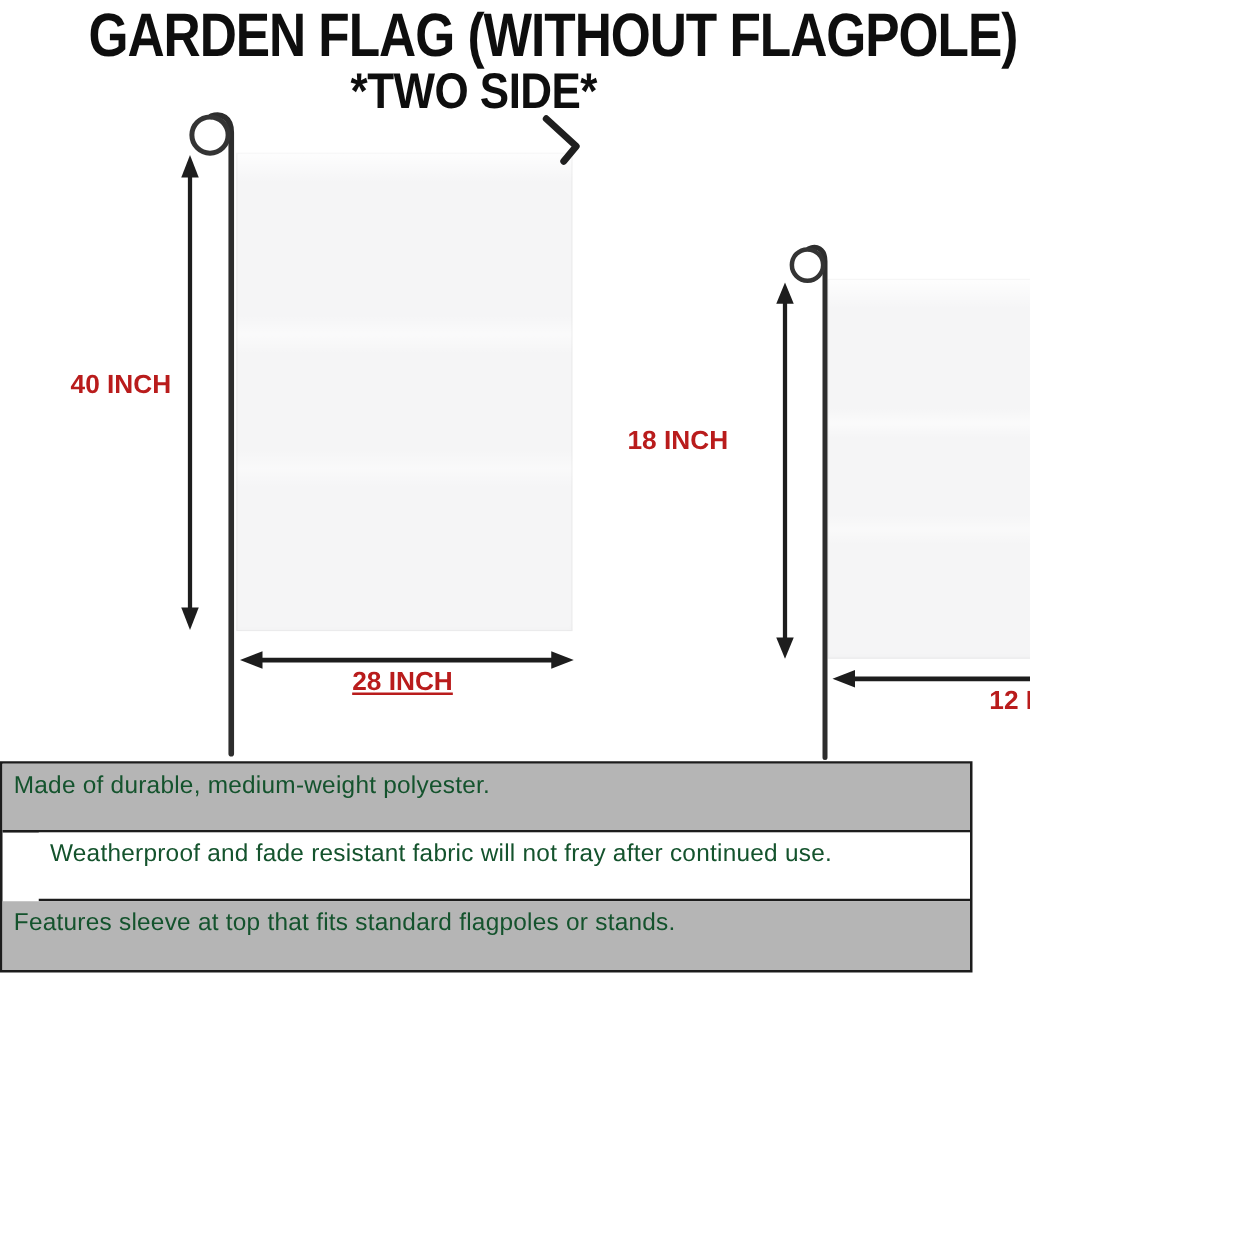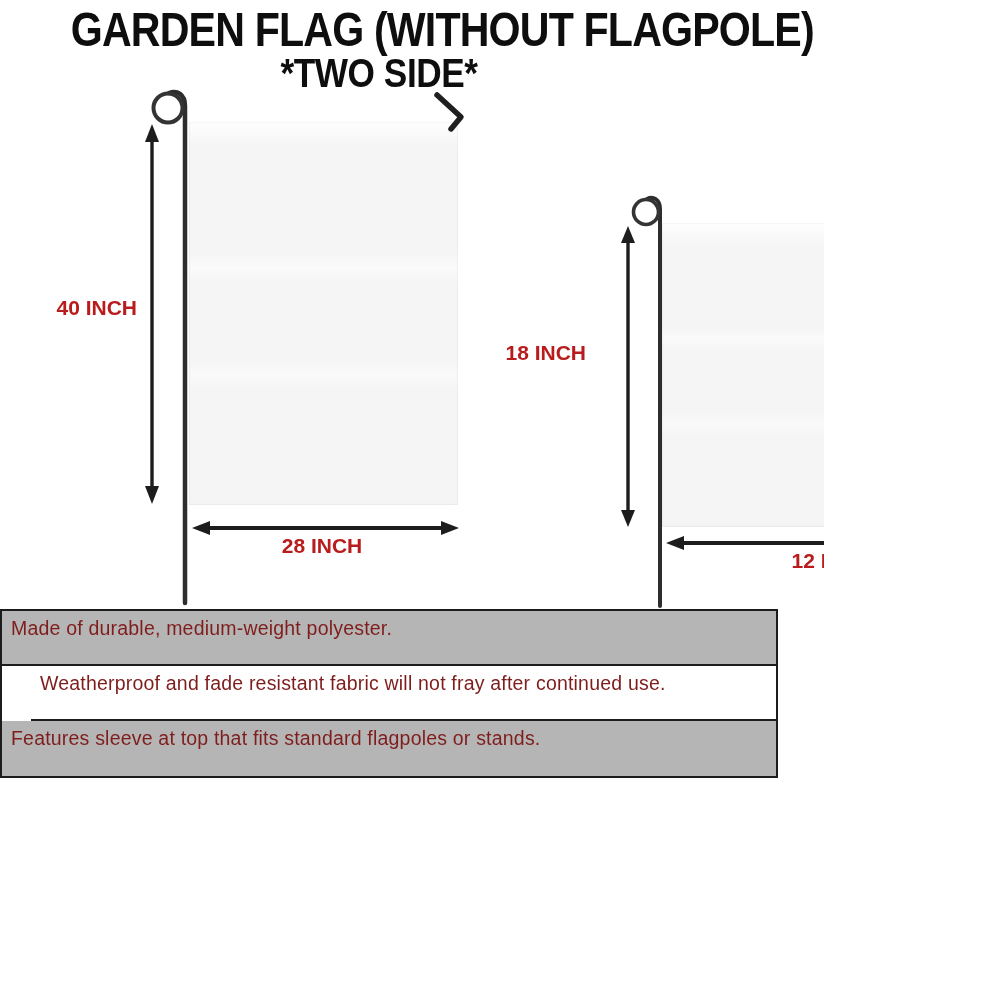--- a/index.html
+++ b/index.html
@@ -65,39 +65,39 @@
   
   .dim-label {
     position: absolute;
     font-size: 21px;
     font-weight: 700;
     color: #b91c1c;
     letter-spacing: 0px;
     white-space: nowrap;
   }
   #label-h-large { left: 27px;  top: 296px; width: 110px; text-align: right; }
-  #label-w-large { left: 222px; top: 534px; width: 200px; text-align: center; }
-  #label-h-small { left: 476px; top: 341px; width: 110px; text-align: right; }
+  #label-w-large { left: 222px; top: 534px; width: 200px; text-align: center; text-decoration: underline; }
+  #label-h-small { left: 502px; top: 341px; width: 110px; }
   #label-w-small { left: 672px; top: 549px; width: 200px; text-align: right; }
 
   
   .feature-table {
     position: absolute;
     left: 0; top: 609px;
     width: 778px;
     border: 2px solid #1c1c1c;
     background: #ffffff;
   }
   .feature-row {
     height: 55px;
     border-bottom: 2px solid #1c1c1c;
     padding: 6px 10px 0 9px;
     font-size: 19.5px;
     font-weight: 400;
-    color: #7f1d1d;
+    color: #14532d;
     letter-spacing: 0.2px;
     overflow: hidden;
   }
   .feature-row:last-child { border-bottom: none; }
   .feature-row.shaded { background: #b5b5b5; }
   .feature-row.plain  { background: #ffffff; margin-left: 29px; }
 </style>
 </head>
 <body>
 

